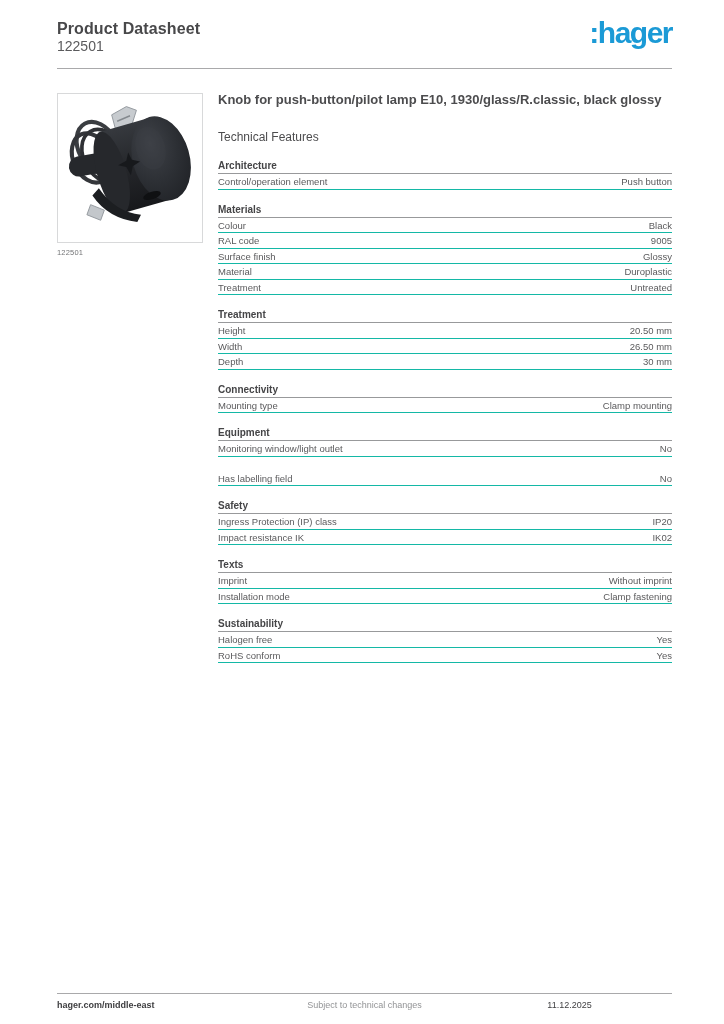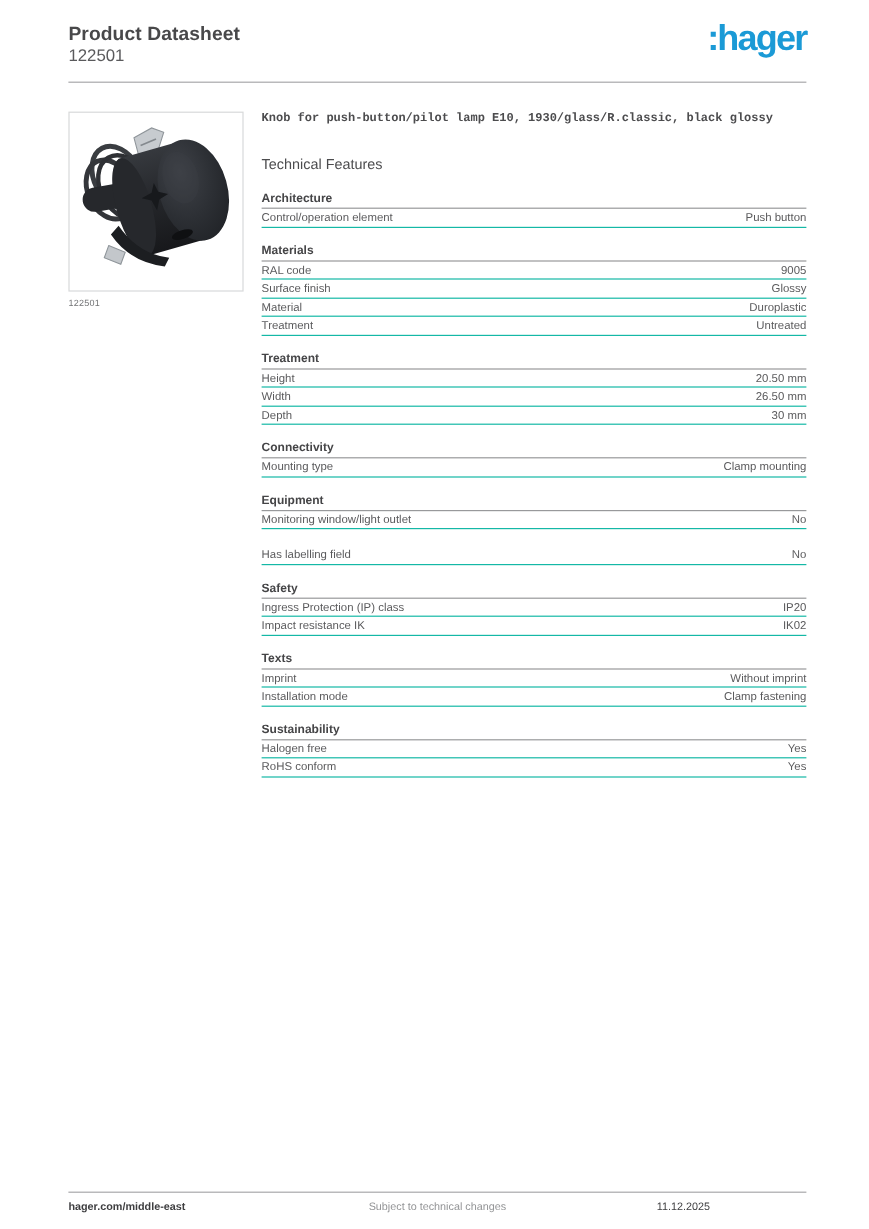--- a/index.html
+++ b/index.html
@@ -30,21 +30,21 @@
   .main { display:flex; align-items:flex-start; margin:24px 52px 0 57px; }
   .left-col { width:146px; flex:none; }
   .image-box {
     width:146px; height:150px; border:1px solid #d8d9da; background:#fff;
     display:flex; align-items:center; justify-content:center;
   }
   .image-box svg { width:132px; height:136px; }
   .image-caption { margin-top:5px; font-size:7.5px; color:#737476; letter-spacing:0.2px; }
 
   .right-col { flex:1; margin-left:15px; padding-top:1px; min-width:0; }
-  .product-title { font-size:10px; font-weight:bold; color:#4c4c4e; line-height:11px;font-family:Liberation Mono, monospace; }
+  .product-title { font-size:13px; font-weight:bold; color:#4c4c4e; line-height:11px; }
   .tech-heading  { font-size:12px; font-weight:normal; color:#4c4c4e; margin-top:25px; }
 
   .sections { margin-top:16px; }
   .spec-section { margin-top:14px; }
   .spec-section:first-child { margin-top:0; }
   .section-title {
     font-size:10px; font-weight:bold; color:#454547;
     padding-bottom:2px; border-bottom:1px solid #98999b;
   }
   .spec-row {
@@ -135,20 +135,24 @@
   <div class="spec-row">
     <span class="spec-label">Control/operation element</span>
     <span class="spec-value">Push button</span>
   </div>
 </div>
   </section>
 
   <section class="spec-section">
     <h3 class="section-title">Materials</h3>
     <div class="rows">
+  <div class="spec-row">
+    <span class="spec-label">Colour</span>
+    <span class="spec-value">Black</span>
+  </div>
 
   <div class="spec-row">
     <span class="spec-label">RAL code</span>
     <span class="spec-value">9005</span>
   </div>
 
   <div class="spec-row">
     <span class="spec-label">Surface finish</span>
     <span class="spec-value">Glossy</span>
   </div>

